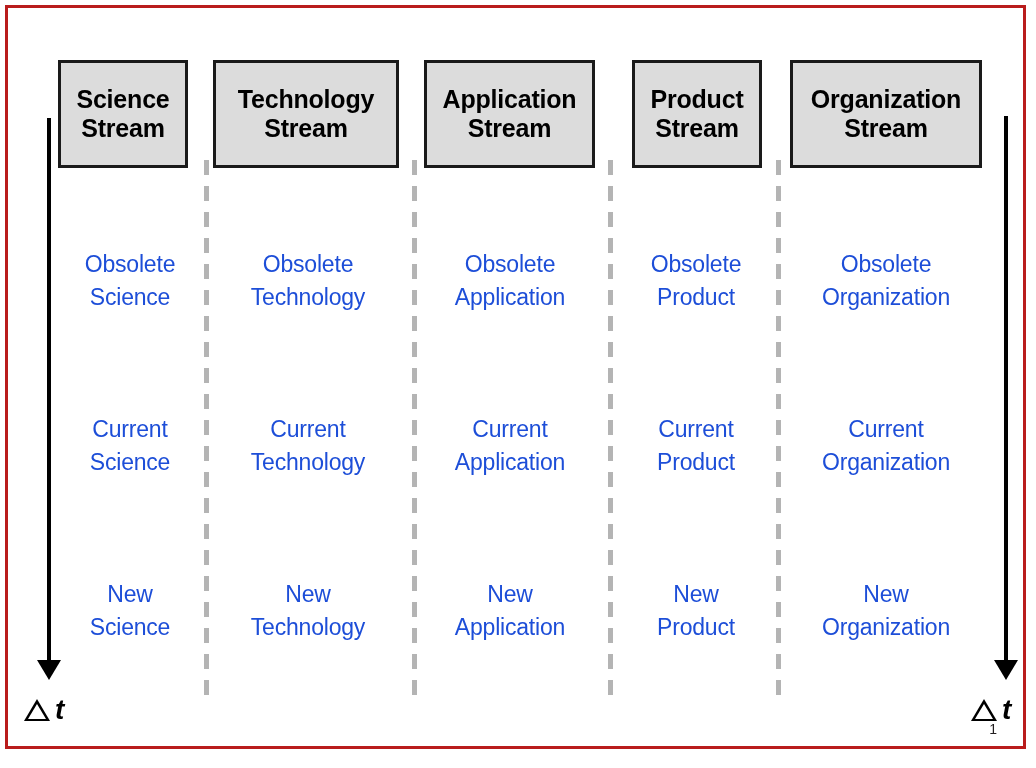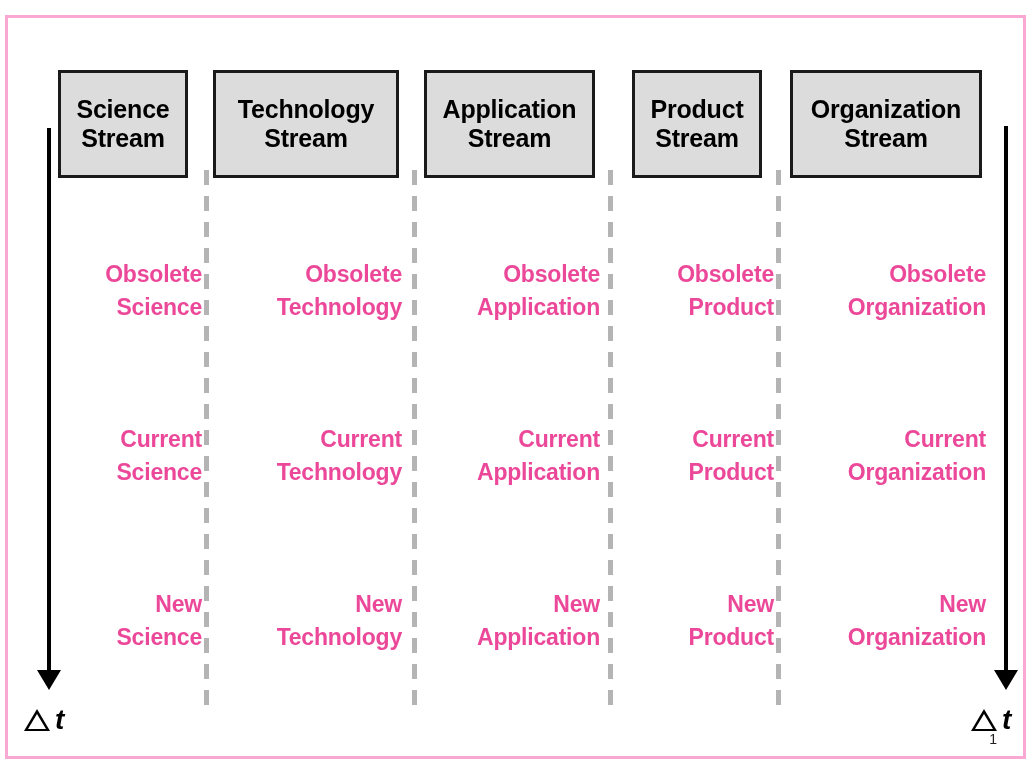--- a/index.html
+++ b/index.html
@@ -18,24 +18,24 @@
     position: relative;
     width: 1036px;
     height: 768px;
     background: #ffffff;
   }
 
   
   #slide-frame {
     position: absolute;
     left: 5px;
-    top: 15px;
+    top: 5px;
     width: 1021px;
     height: 744px;
-    border: 3px solid #f9a8d4;
+    border: 3px solid #b91c1c;
     box-sizing: border-box;
     background: #ffffff;
   }
 
   
   .stream-header {
     position: absolute;
     top: 52px;
     height: 108px;
     box-sizing: border-box;
@@ -70,24 +70,24 @@
       rgba(255,255,255,0) 15px,
       rgba(255,255,255,0) 26px
     );
     background-size: 5px 26px;
     background-repeat: repeat-y;
   }
 
   
   .cell {
     position: absolute;
-    text-align: right;
+    text-align: center;
     font-size: 23px;
-    font-weight: bold;
-    color: #ec4899;
+    font-weight: normal;
+    color: #1d4ed8;
     line-height: 1.45;
     letter-spacing: -0.2px;
   }
   .cell .line {
     display: block;
     white-space: nowrap;
   }
 
   
   .time-arrow {

